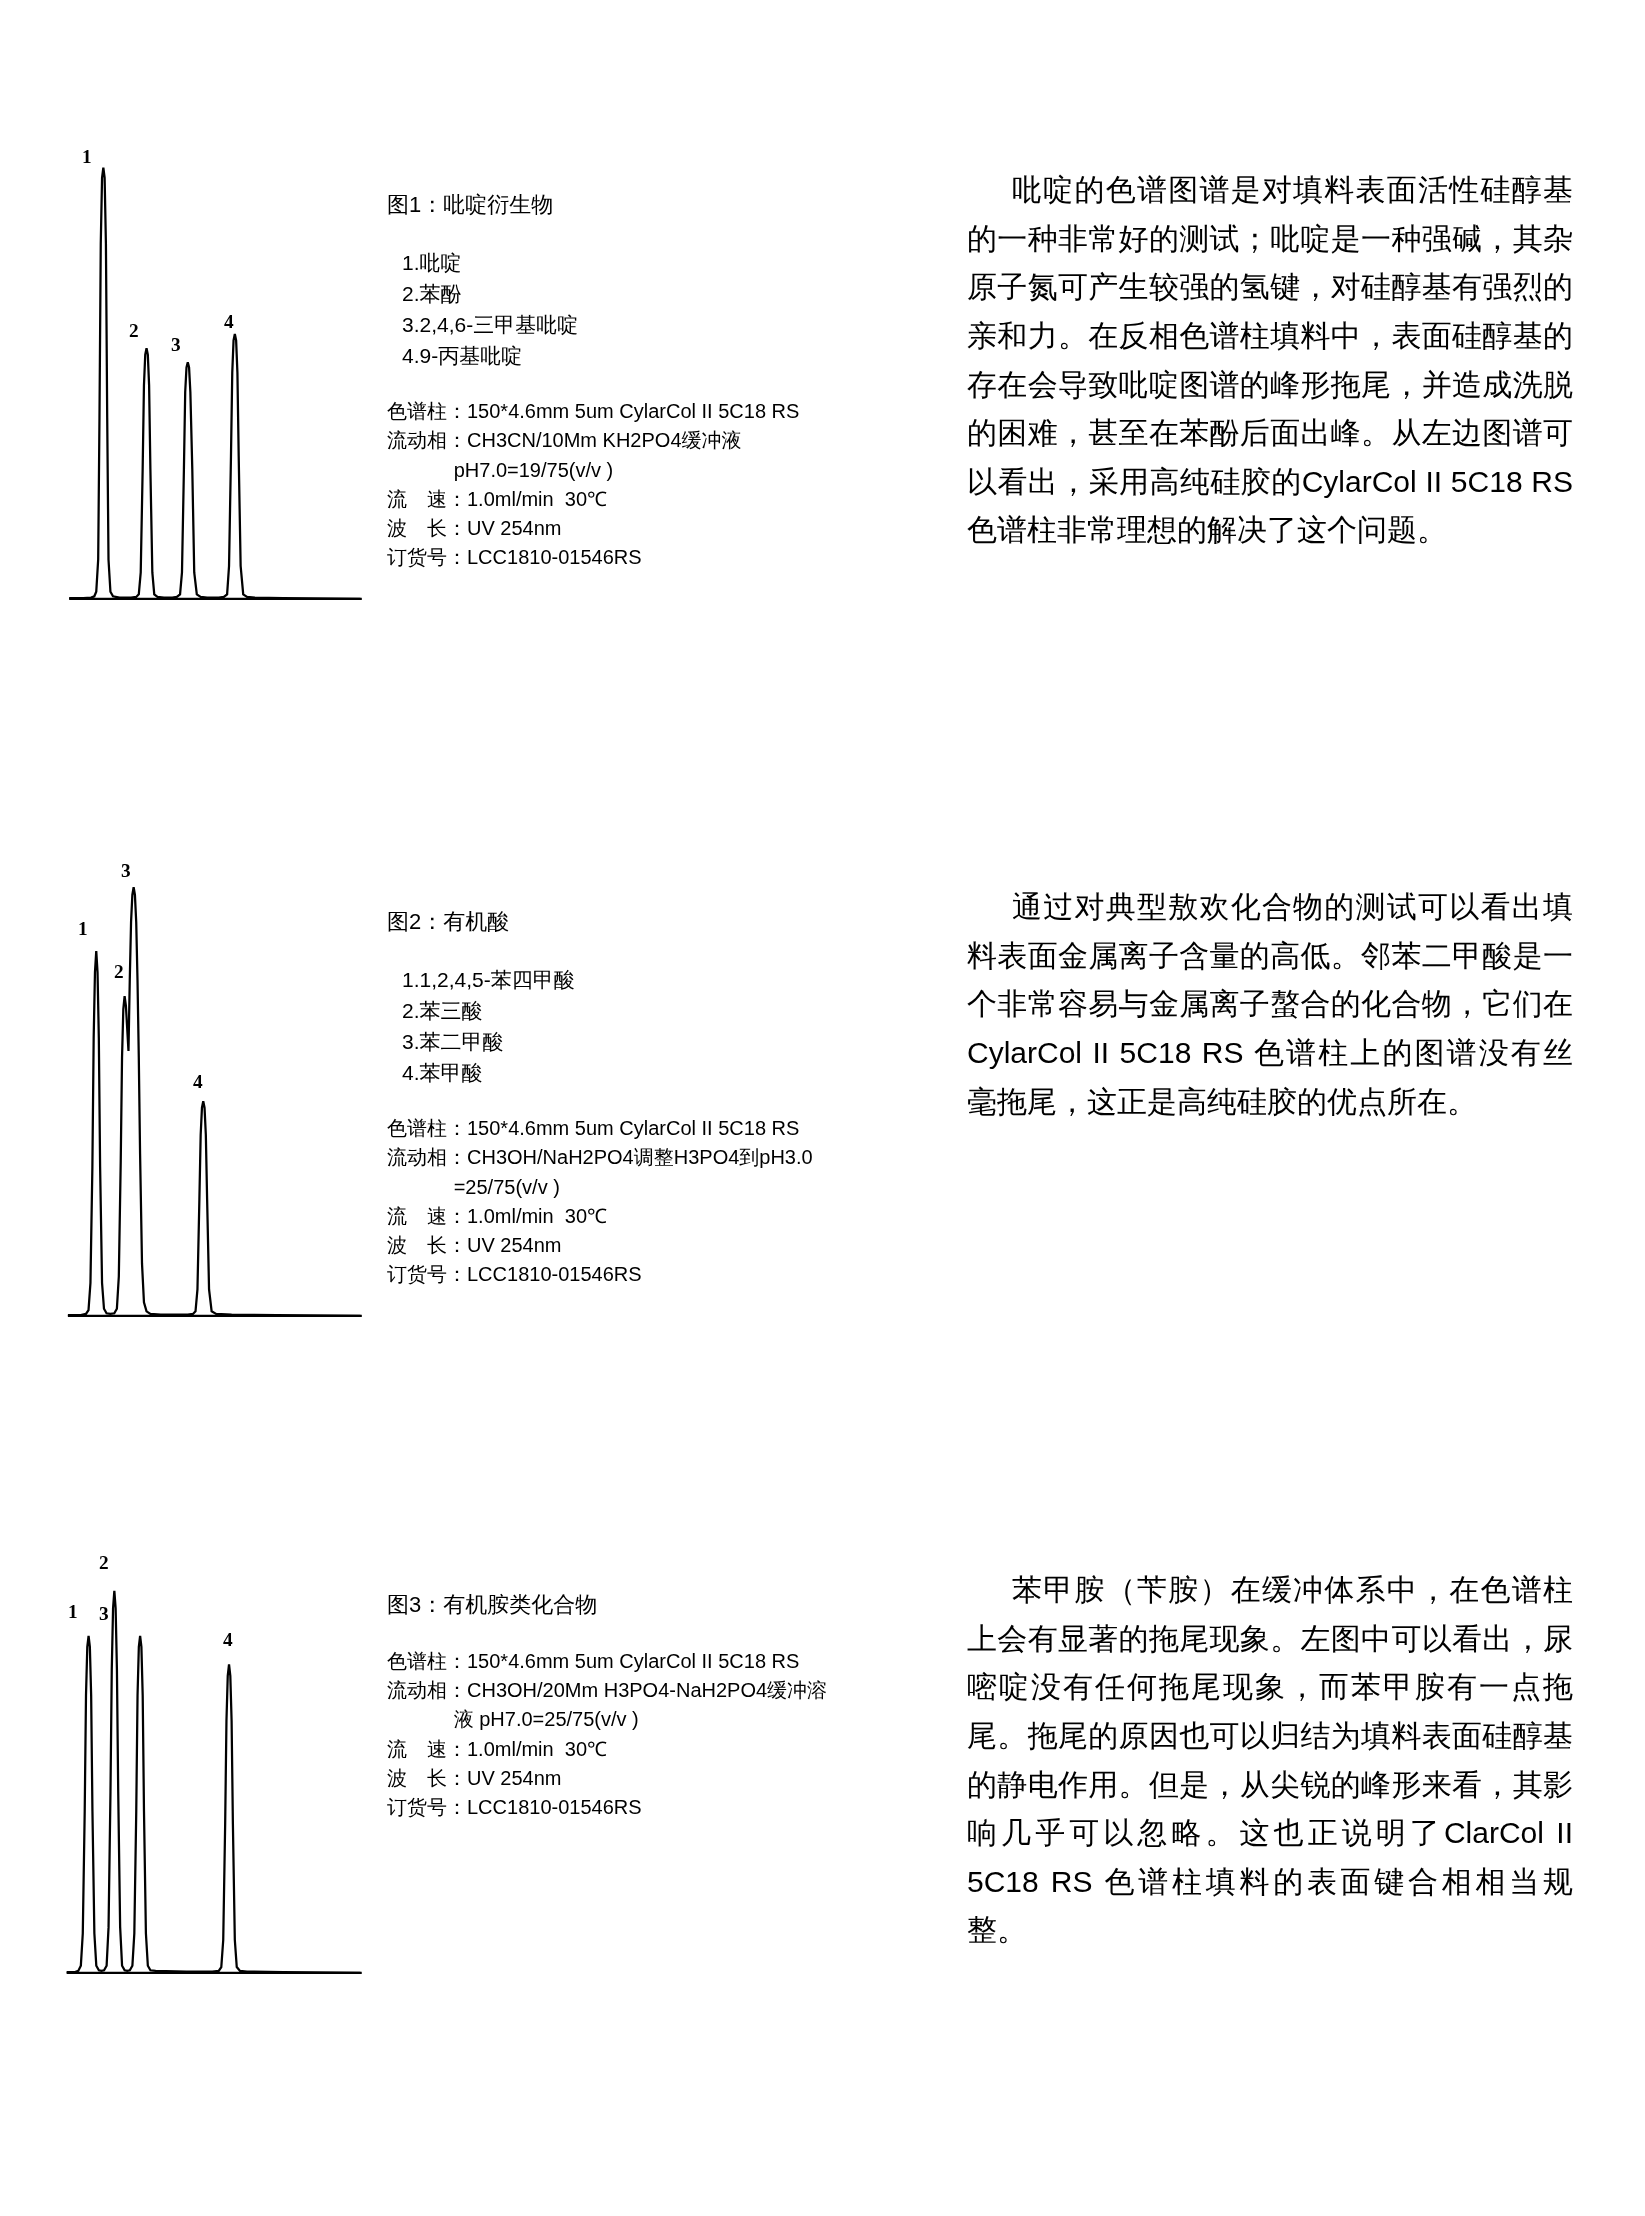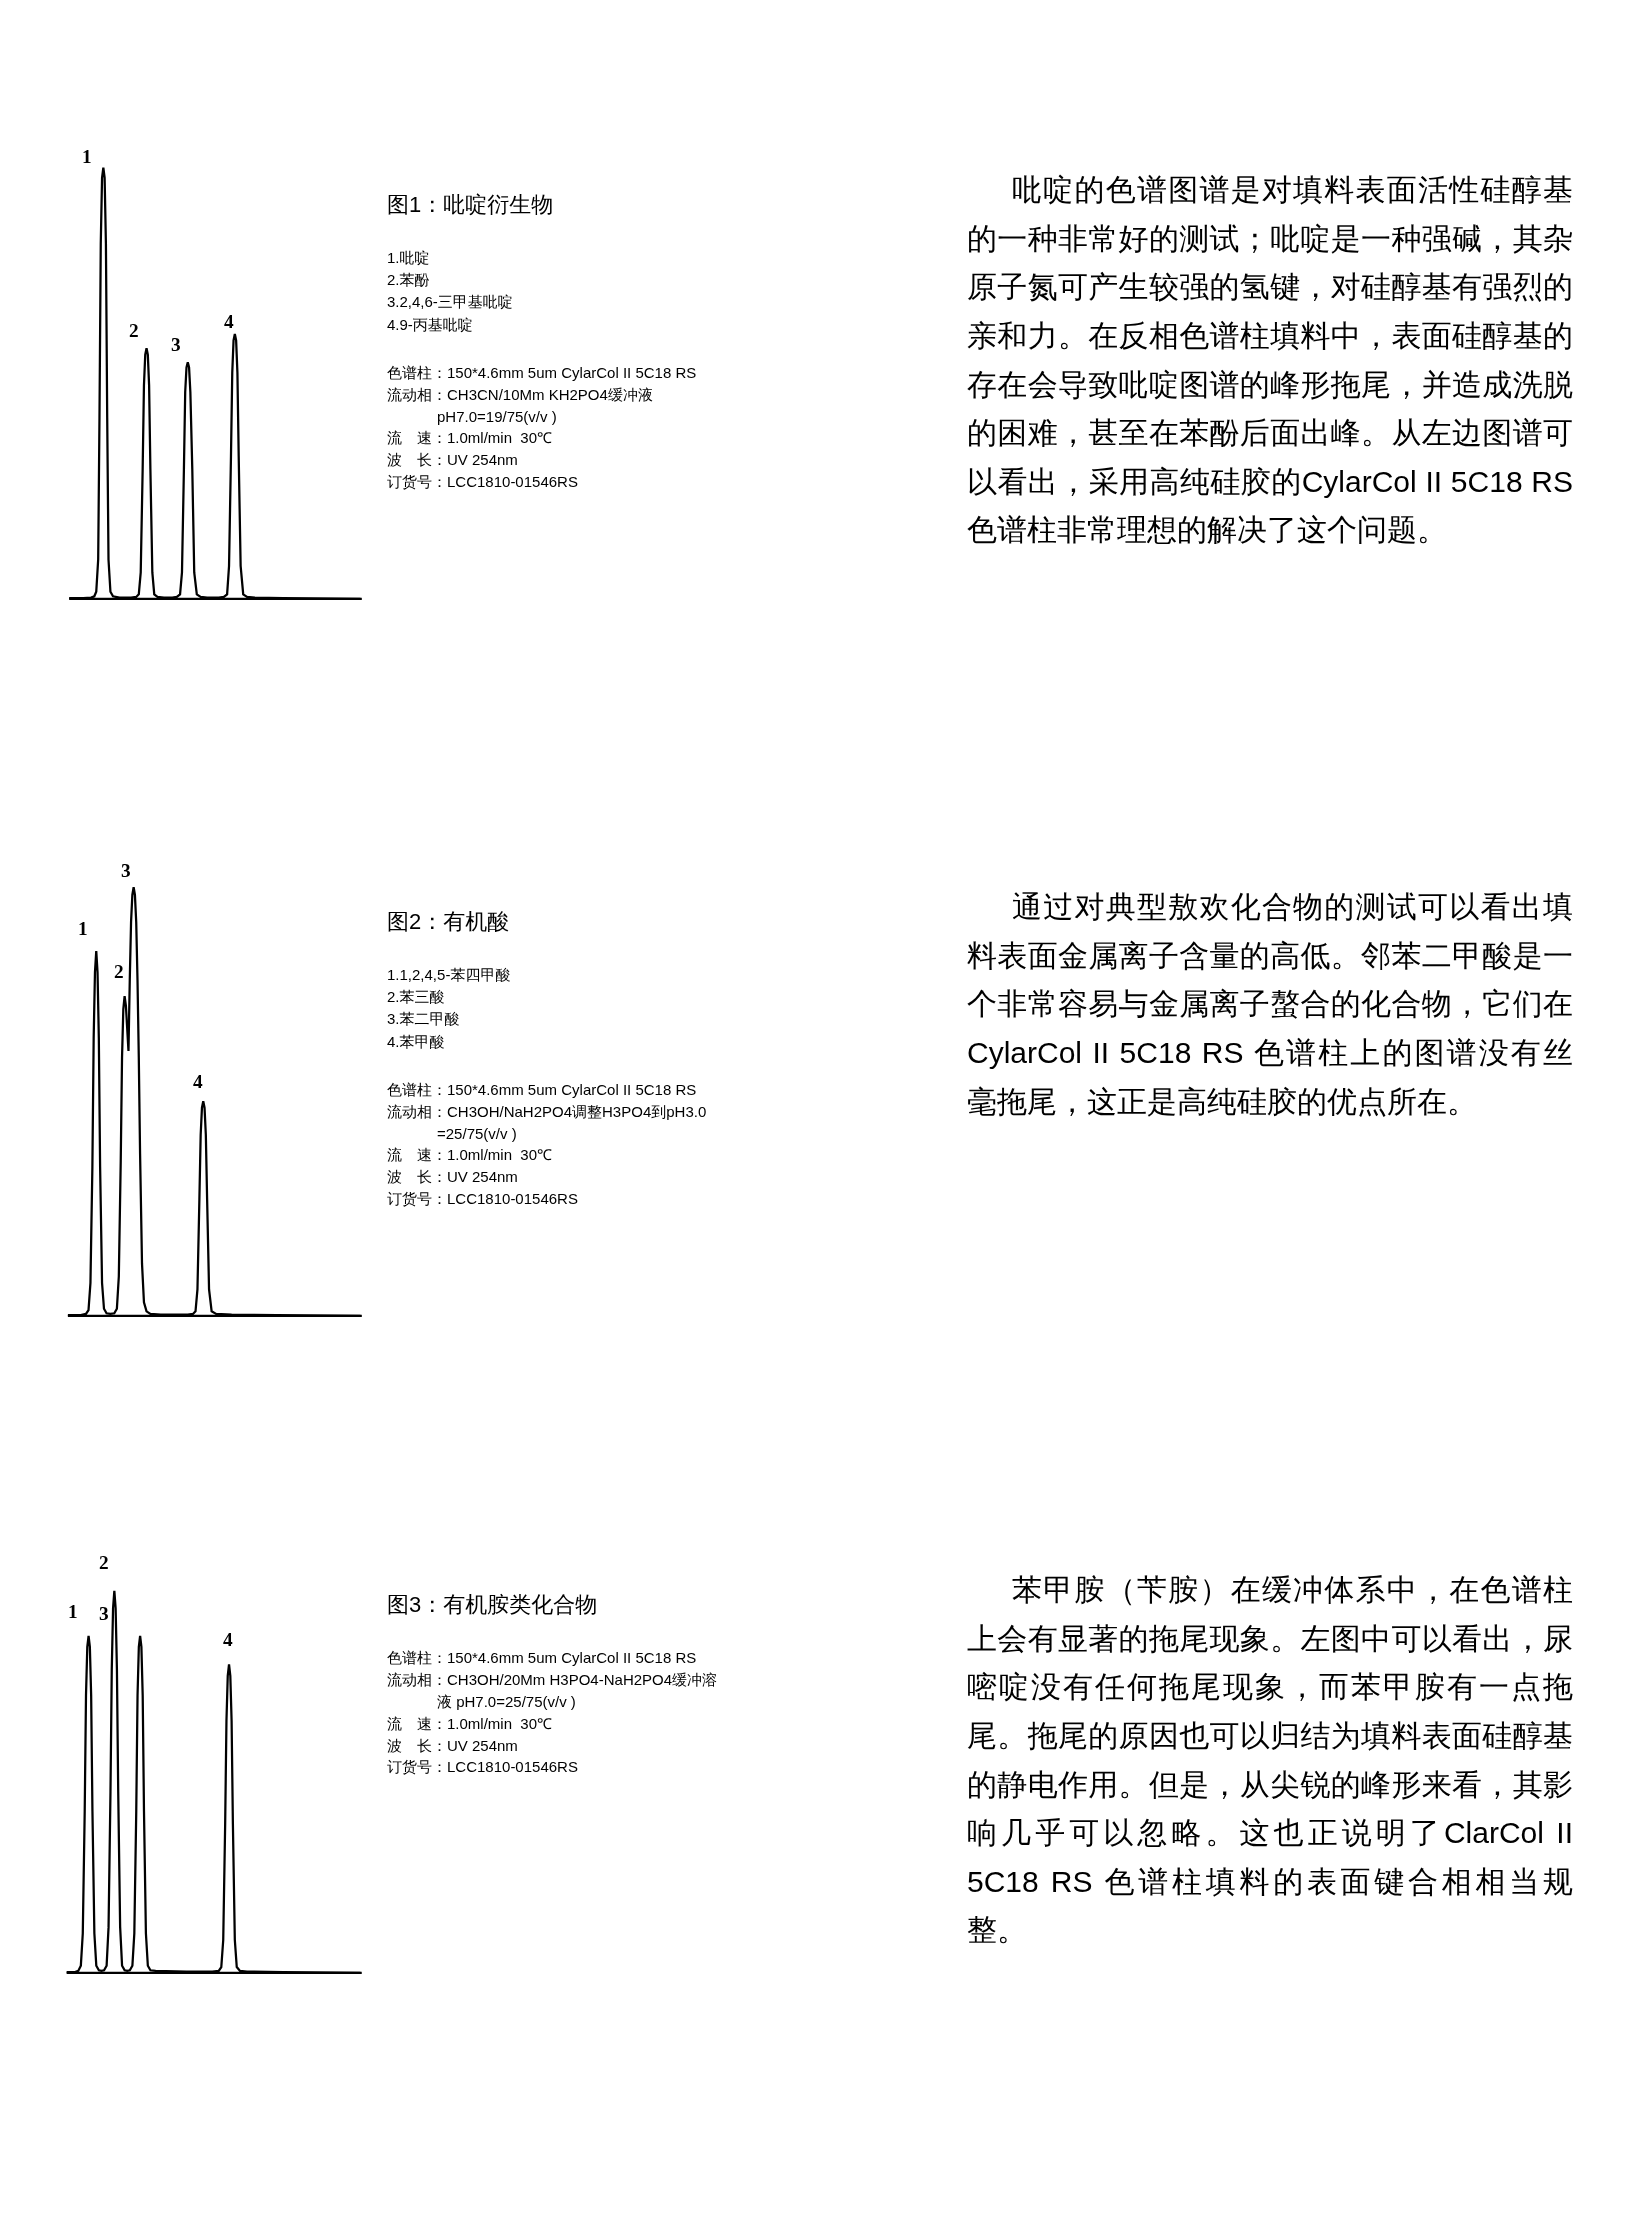--- a/index.html
+++ b/index.html
@@ -66,28 +66,29 @@
     padding-top: 19.3px;
   }
   .fig-title {
     font-size: 22px;
     line-height: 1.35;
     margin-bottom: 27px;
     white-space: pre;
     margin-top: 24px;
   }
   .comp-list {
-    font-size: 15px;
+    font-size: 21px;
     line-height: 1.48;
     margin-bottom: 26px;
+    margin-left: 15px;
   }
   .comp-list div { white-space: pre; }
 
   .params {
-    font-size: 15px;
+    font-size: 20px;
     line-height: 1.46;
   }
   .params .prow {
     display: block;
     white-space: pre-wrap;
   }
 
   .text-col {
     width: 645px;
     box-sizing: border-box;

